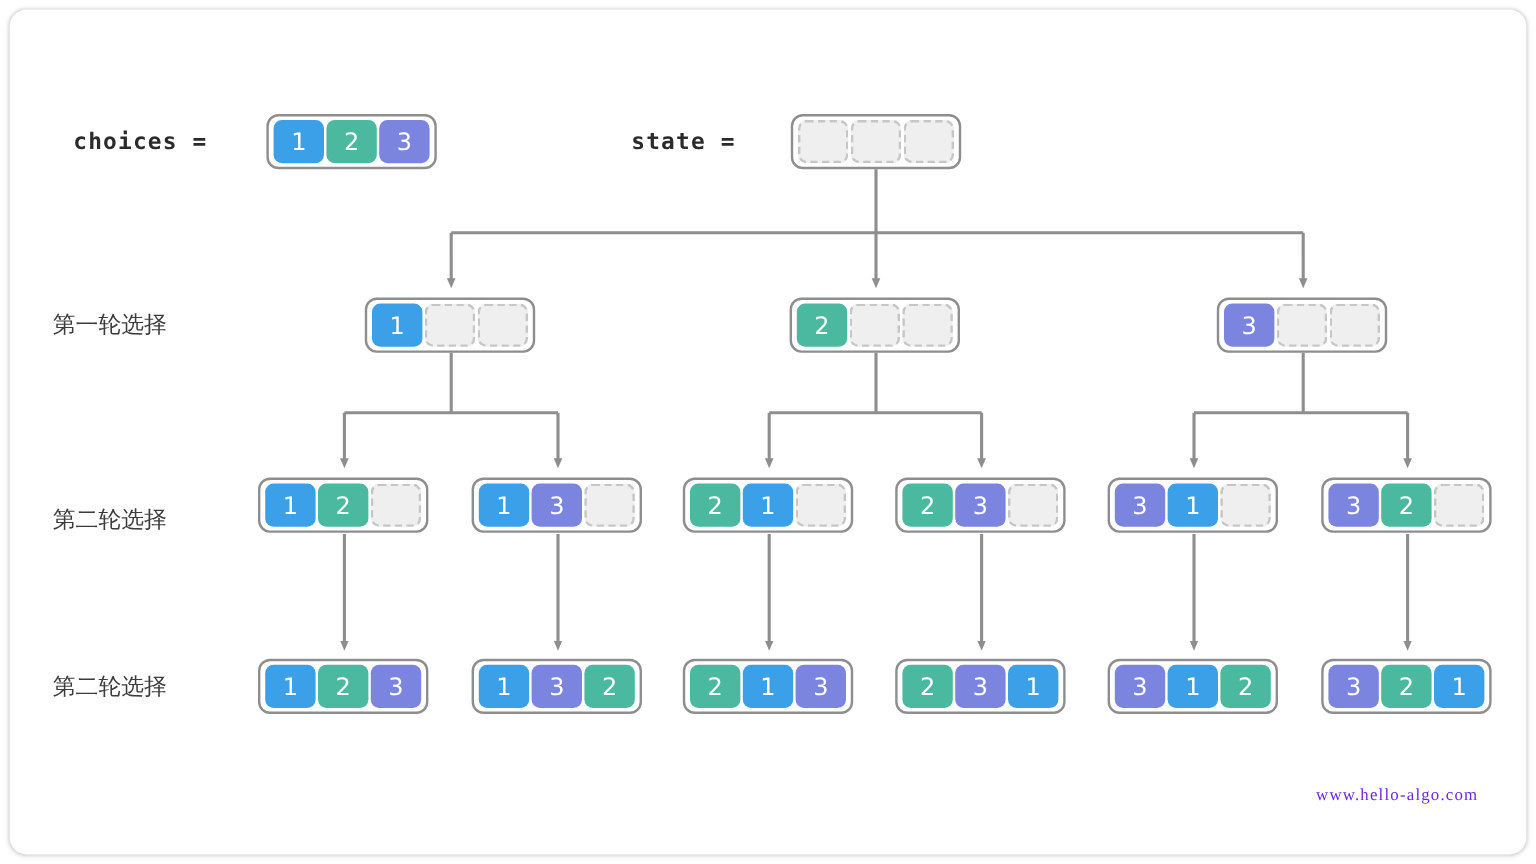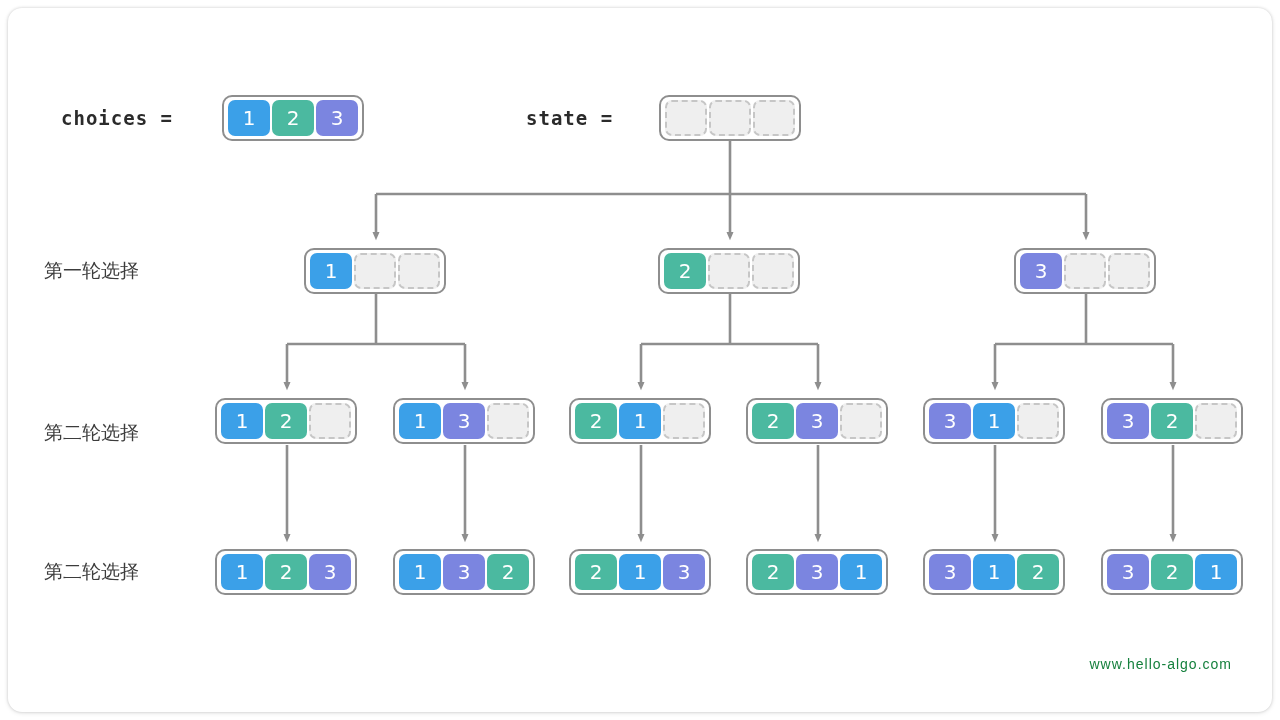--- a/index.html
+++ b/index.html
@@ -20,22 +20,22 @@
     font-family:"DejaVu Sans Mono","Liberation Mono",monospace;
     font-size:19px;font-weight:bold;color:#2b2b2b;
     letter-spacing:1px;white-space:nowrap;
   }
   .row-label{
     position:absolute;
     font-size:19px;color:#3c3c3c;white-space:nowrap;
   }
   .watermark{
     position:absolute;right:40px;bottom:40px;
-    font-family:Liberation Sans, sans-serif;
-    font-size:14px;color:#15803d;letter-spacing:1px;white-space:nowrap;
+    font-family:Liberation Serif, serif;
+    font-size:14px;color:#6d28d9;letter-spacing:1px;white-space:nowrap;
   }
 
   
   .array{
     position:absolute;
     display:flex;align-items:center;
     box-sizing:border-box;
     border:2.5px solid #8e8e8e;
     border-radius:10px;
     background:#ffffff;

